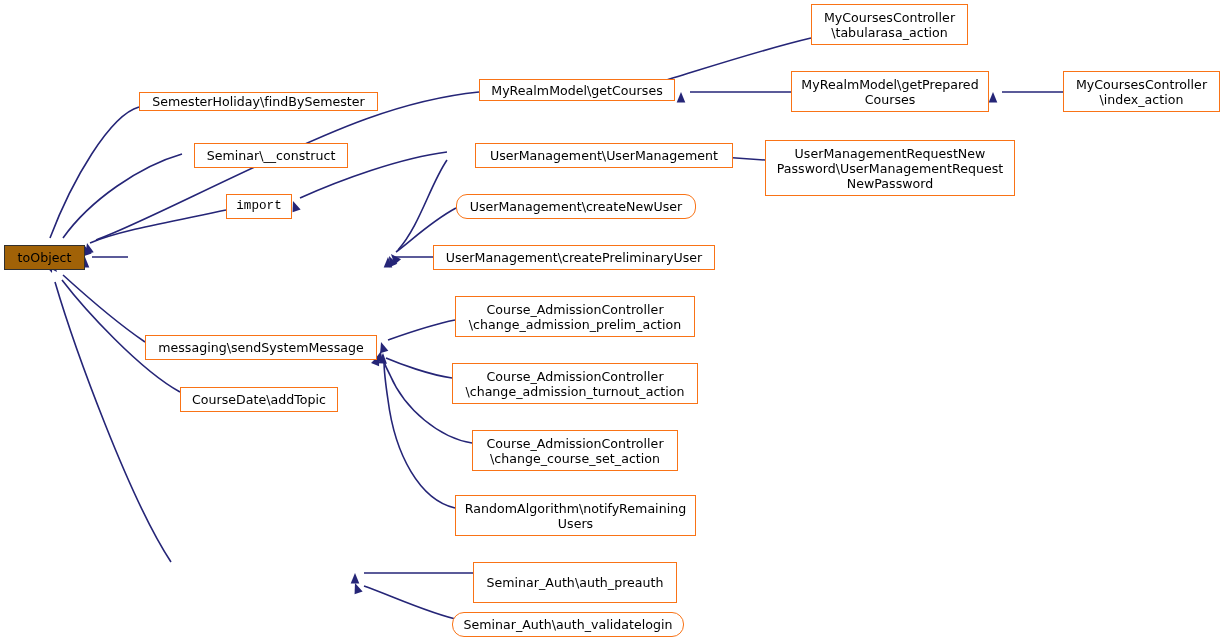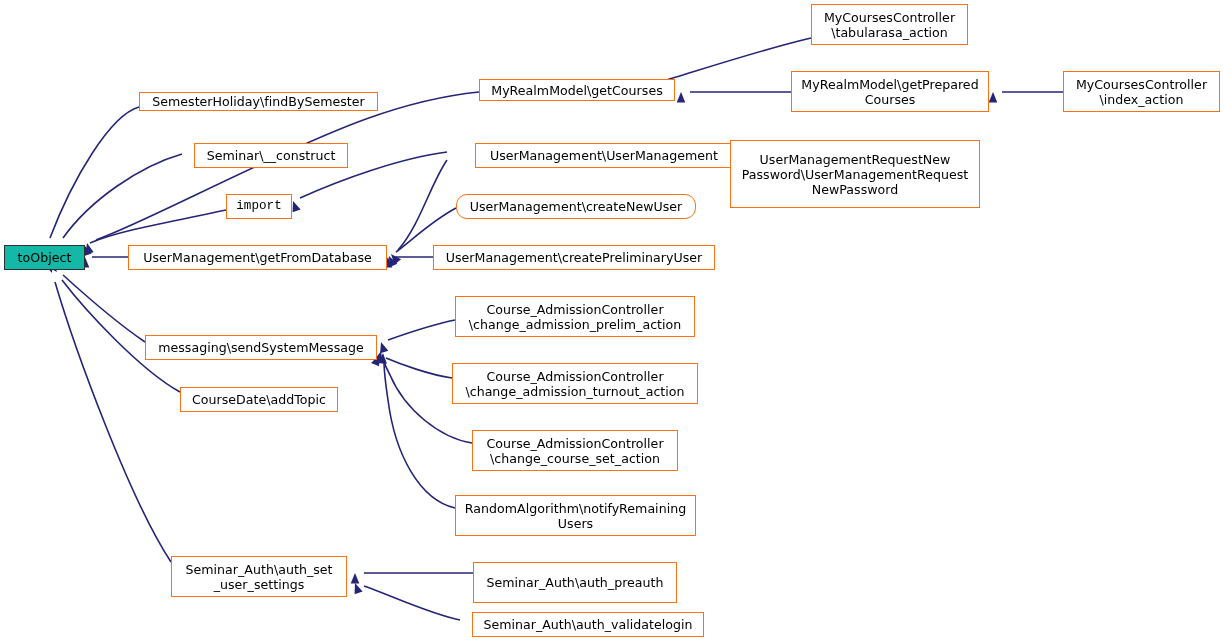--- a/index.html
+++ b/index.html
@@ -37,21 +37,21 @@
     align-items: center;
     justify-content: center;
     text-align: center;
     font-size: 12.6px;
     line-height: 15px;
     letter-spacing: 0.02px;
     white-space: pre-line;
     z-index: 2;
   }
   .node.highlight {
-    background: #14b8a6;
+    background: #a16207;
     border: 1px solid #303030;
   }
   .node .lbl {
     display: block;
     padding: 0 5px;
     white-space: pre-line;
   }
 </style>
 </head>
 <body>
@@ -100,41 +100,38 @@
       <polygon points="0,0 10.5,-4.3 10.5,4.3" fill="#252577" transform="translate(713,156) rotate(446)"></polygon>
       <path d="M473,573 L364,573" fill="none" stroke="#252577" stroke-width="1.6"></path>
       <polygon points="0,0 10.5,-4.3 10.5,4.3" fill="#252577" transform="translate(355,573) rotate(450)"></polygon>
       <path d="M460,620 C430,614 390,595 364,586" fill="none" stroke="#252577" stroke-width="1.6"></path>
       <polygon points="0,0 10.5,-4.3 10.5,4.3" fill="#252577" transform="translate(355,583) rotate(430)"></polygon>
     </svg>
 <div class="node highlight" style="left: 4px; top: 245px; width: 81px; height: 25px;"><span class="lbl">toObject</span></div>
     <div class="node" style="left: 139px; top: 92px; width: 239px; height: 19px;"><span class="lbl">SemesterHoliday\findBySemester</span></div>
     <div class="node" style="left: 182px; top: 143px; width: 154px; height: 25px; margin-left: 12px;"><span class="lbl">Seminar\__construct</span></div>
     <div class="node" style="left: 226px; top: 194px; width: 66px; height: 25px; font-family: Liberation Mono, monospace;"><span class="lbl">import</span></div>
-    <div class="node" style="left: 128px; top: 245px; width: 259px; height: 25px;"><span class="lbl">UserManagement\getFromDatabase</span></div>
     <div class="node" style="left: 145px; top: 335px; width: 232px; height: 25px;"><span class="lbl">messaging\sendSystemMessage</span></div>
     <div class="node" style="left: 180px; top: 387px; width: 158px; height: 25px;"><span class="lbl">CourseDate\addTopic</span></div>
-    <div class="node" style="left: 171px; top: 556px; width: 176px; height: 41px;"><span class="lbl">Seminar_Auth\auth_set
-_user_settings</span></div>
     <div class="node" style="left: 479px; top: 79px; width: 196px; height: 22px;"><span class="lbl">MyRealmModel\getCourses</span></div>
     <div class="node" style="left: 447px; top: 143px; width: 258px; height: 25px; margin-left: 28px;"><span class="lbl">UserManagement\UserManagement</span></div>
     <div class="node" style="left: 456px; top: 194px; width: 240px; height: 25px; border-radius: 11px;"><span class="lbl">UserManagement\createNewUser</span></div>
     <div class="node" style="left: 433px; top: 245px; width: 282px; height: 25px; text-align: right;"><span class="lbl">UserManagement\createPreliminaryUser</span></div>
     <div class="node" style="left: 455px; top: 296px; width: 240px; height: 41px;"><span class="lbl">Course_AdmissionController
 \change_admission_prelim_action</span></div>
     <div class="node" style="left: 452px; top: 363px; width: 246px; height: 41px;"><span class="lbl">Course_AdmissionController
 \change_admission_turnout_action</span></div>
     <div class="node" style="left: 472px; top: 430px; width: 206px; height: 41px;"><span class="lbl">Course_AdmissionController
 \change_course_set_action</span></div>
     <div class="node" style="left: 455px; top: 495px; width: 241px; height: 41px;"><span class="lbl">RandomAlgorithm\notifyRemaining
 Users</span></div>
     <div class="node" style="left: 473px; top: 562px; width: 204px; height: 41px;"><span class="lbl">Seminar_Auth\auth_preauth</span></div>
-    <div class="node" style="left: 472px; top: 612px; width: 232px; height: 25px;"><span class="lbl">Seminar_Auth\auth_validatelogin</span></div>
+    <div class="node" style="left: 452px; top: 612px; width: 232px; height: 25px; border-radius: 12px;"><span class="lbl">Seminar_Auth\auth_validatelogin</span></div>
     <div class="node" style="left: 811px; top: 4px; width: 157px; height: 41px;"><span class="lbl">MyCoursesController
 \tabularasa_action</span></div>
     <div class="node" style="left: 791px; top: 71px; width: 198px; height: 41px;"><span class="lbl">MyRealmModel\getPrepared
 Courses</span></div>
-    <div class="node" style="left: 730px; top: 140px; width: 250px; height: 68px; text-align: center;"><span class="lbl">UserManagementRequestNew
+    <div class="node" style="left: 765px; top: 140px; width: 250px; height: 56px; text-align: center;"><span class="lbl">UserManagementRequestNew
 Password\UserManagementRequest
 NewPassword</span></div>
     <div class="node" style="left: 1063px; top: 71px; width: 157px; height: 41px;"><span class="lbl">MyCoursesController
 \index_action</span></div>
   </div>
 
 </body></html>

